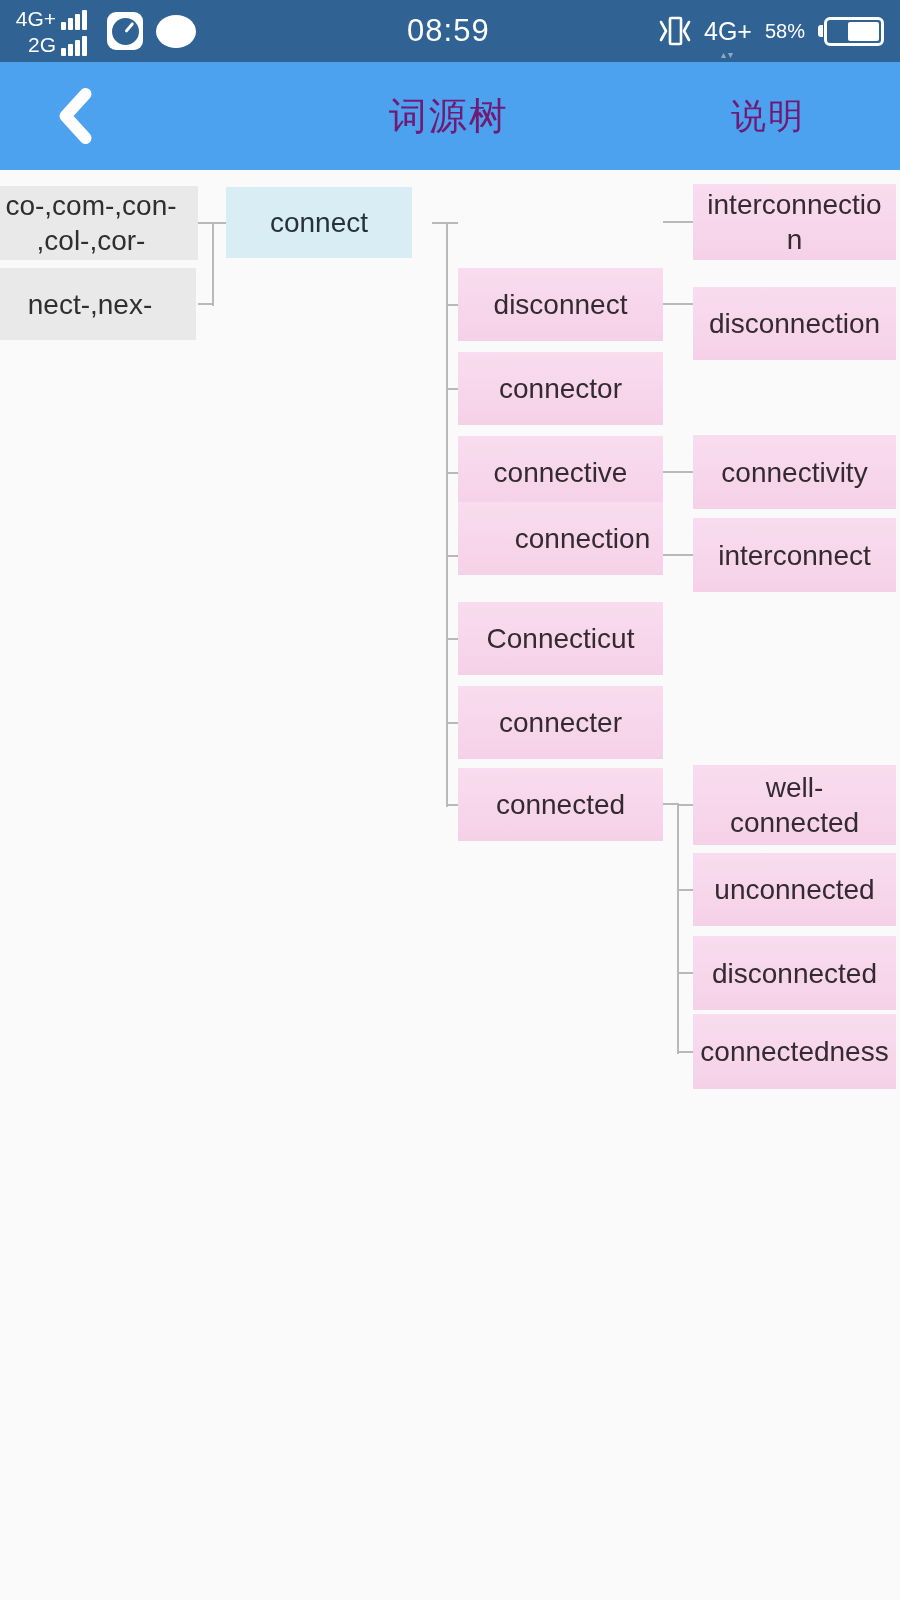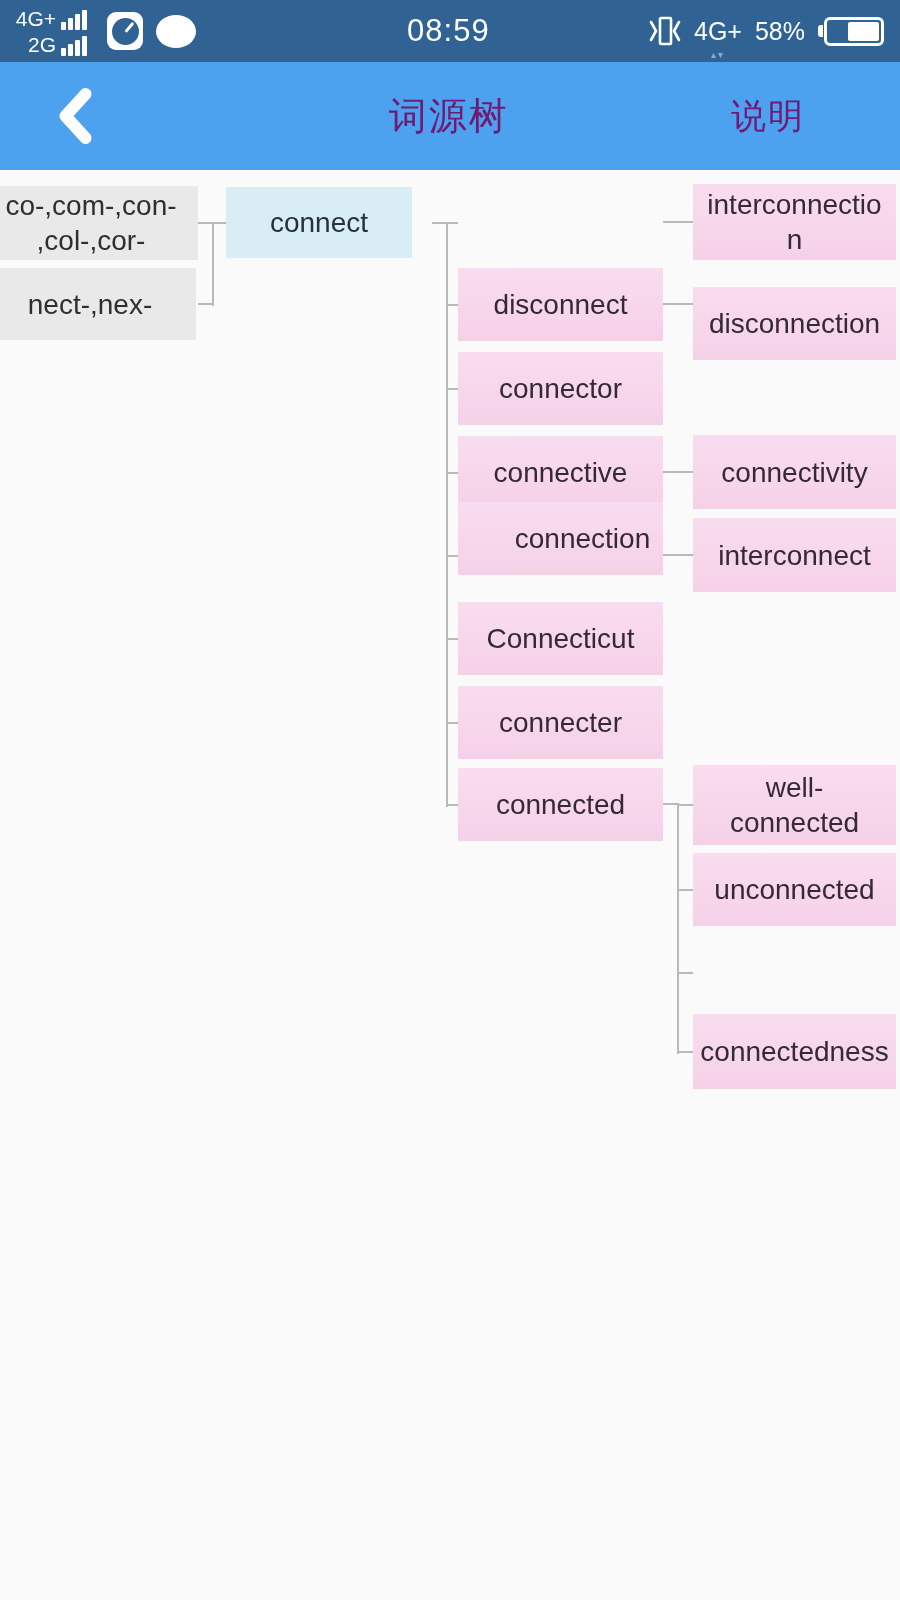--- a/index.html
+++ b/index.html
@@ -37,21 +37,21 @@
   .bubble:after{content:"";position:absolute;left:2px;bottom:-5px;width:0;height:0;
     border:8px solid transparent;border-top-color:#fff;transform:rotate(30deg);}
 
   .sb-time{position:absolute;left:50%;transform:translateX(-52%);font-size:31px;letter-spacing:1px;}
 
   .sb-right{margin-left:auto;display:flex;align-items:center;gap:13px;padding-right:16px;}
   .vibrate{display:block;}
   .net{position:relative;font-size:25px;line-height:26px;}
   .net .updown{position:absolute;left:50%;transform:translateX(-50%);top:24px;
     font-size:10px;letter-spacing:2px;color:rgba(255,255,255,.45);}
-  .pct{font-size:25px;}
+  .pct{font-size:20px;}
   .battery{display:flex;align-items:center;}
   .bat-cap{width:5px;height:12px;background:#fff;border-radius:3px 0 0 3px;margin-right:1px;}
   .bat-body{position:relative;width:60px;height:29px;border:3px solid #fff;border-radius:6px;}
   .bat-fill{position:absolute;top:2px;bottom:2px;right:2px;width:31px;background:#fff;border-radius:2px;}
 
   
   .nav-bar{
     position:absolute;top:62px;left:0;width:900px;height:108px;
     background:var(--hd-bg,#4da2ef);color:#701a75;
   }
@@ -150,20 +150,21 @@
       <div class="node node-pink" style="left: 458px; top: 516px; width: 205px; height: 73px;"><span class="node-label">connecter</span></div>
       <div class="node node-pink" style="left: 458px; top: 598px; width: 205px; height: 73px;"><span class="node-label">connected</span></div>
       <div class="node node-pink" style="left: 693px; top: 14px; width: 203px; height: 76px;"><span class="node-label">interconnectio
 n</span></div>
       <div class="node node-pink" style="left: 693px; top: 97px; width: 203px; height: 73px; margin-top: 20px;"><span class="node-label">disconnection</span></div>
       <div class="node node-pink" style="left: 693px; top: 265px; width: 203px; height: 74px;"><span class="node-label">connectivity</span></div>
       <div class="node node-pink" style="left: 693px; top: 348px; width: 203px; height: 74px;"><span class="node-label">interconnect</span></div>
       <div class="node node-pink" style="left: 693px; top: 595px; width: 203px; height: 80px;"><span class="node-label">well-
 connected</span></div>
       <div class="node node-pink" style="left: 693px; top: 683px; width: 203px; height: 73px;"><span class="node-label">unconnected</span></div>
+      <div class="node node-pink" style="left: 693px; top: 766px; width: 203px; height: 74px;"><span class="node-label">disconnected</span></div>
       <div class="node node-pink" style="left: 693px; top: 844px; width: 203px; height: 75px;"><span class="node-label">connectedness</span></div>
       <div class="line" style="left: 198px; top: 52px; width: 28px; height: 2px;"></div>
       <div class="line" style="left: 212px; top: 52px; width: 2px; height: 84px;"></div>
       <div class="line" style="left: 198px; top: 133px; width: 14px; height: 2px;"></div>
       <div class="line" style="left: 432px; top: 52px; width: 26px; height: 2px;"></div>
       <div class="line" style="left: 446px; top: 52px; width: 2px; height: 584.5px;"></div>
       <div class="line" style="left: 446px; top: 133.5px; width: 12px; height: 2px;"></div>
       <div class="line" style="left: 446px; top: 217.5px; width: 12px; height: 2px;"></div>
       <div class="line" style="left: 446px; top: 301.5px; width: 12px; height: 2px;"></div>
       <div class="line" style="left: 446px; top: 384.5px; width: 12px; height: 2px;"></div>

